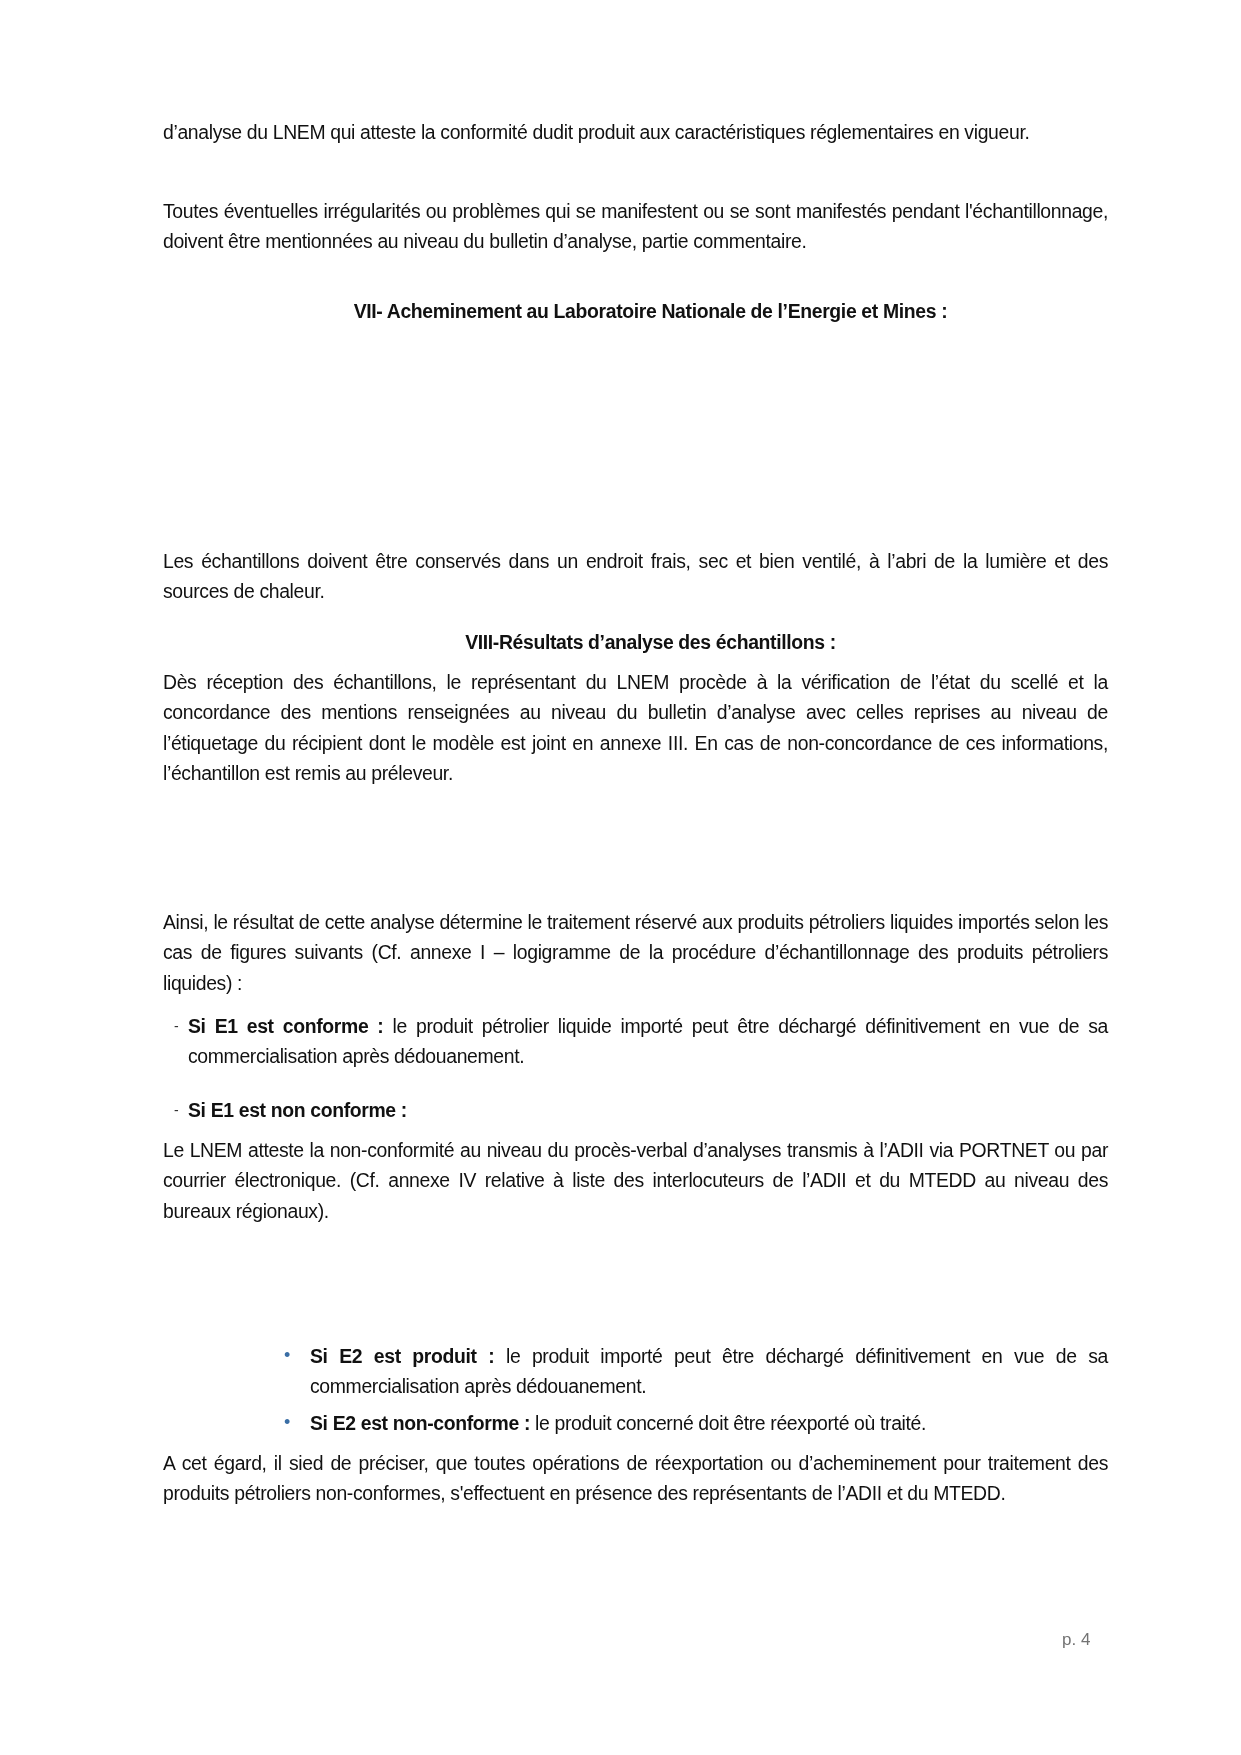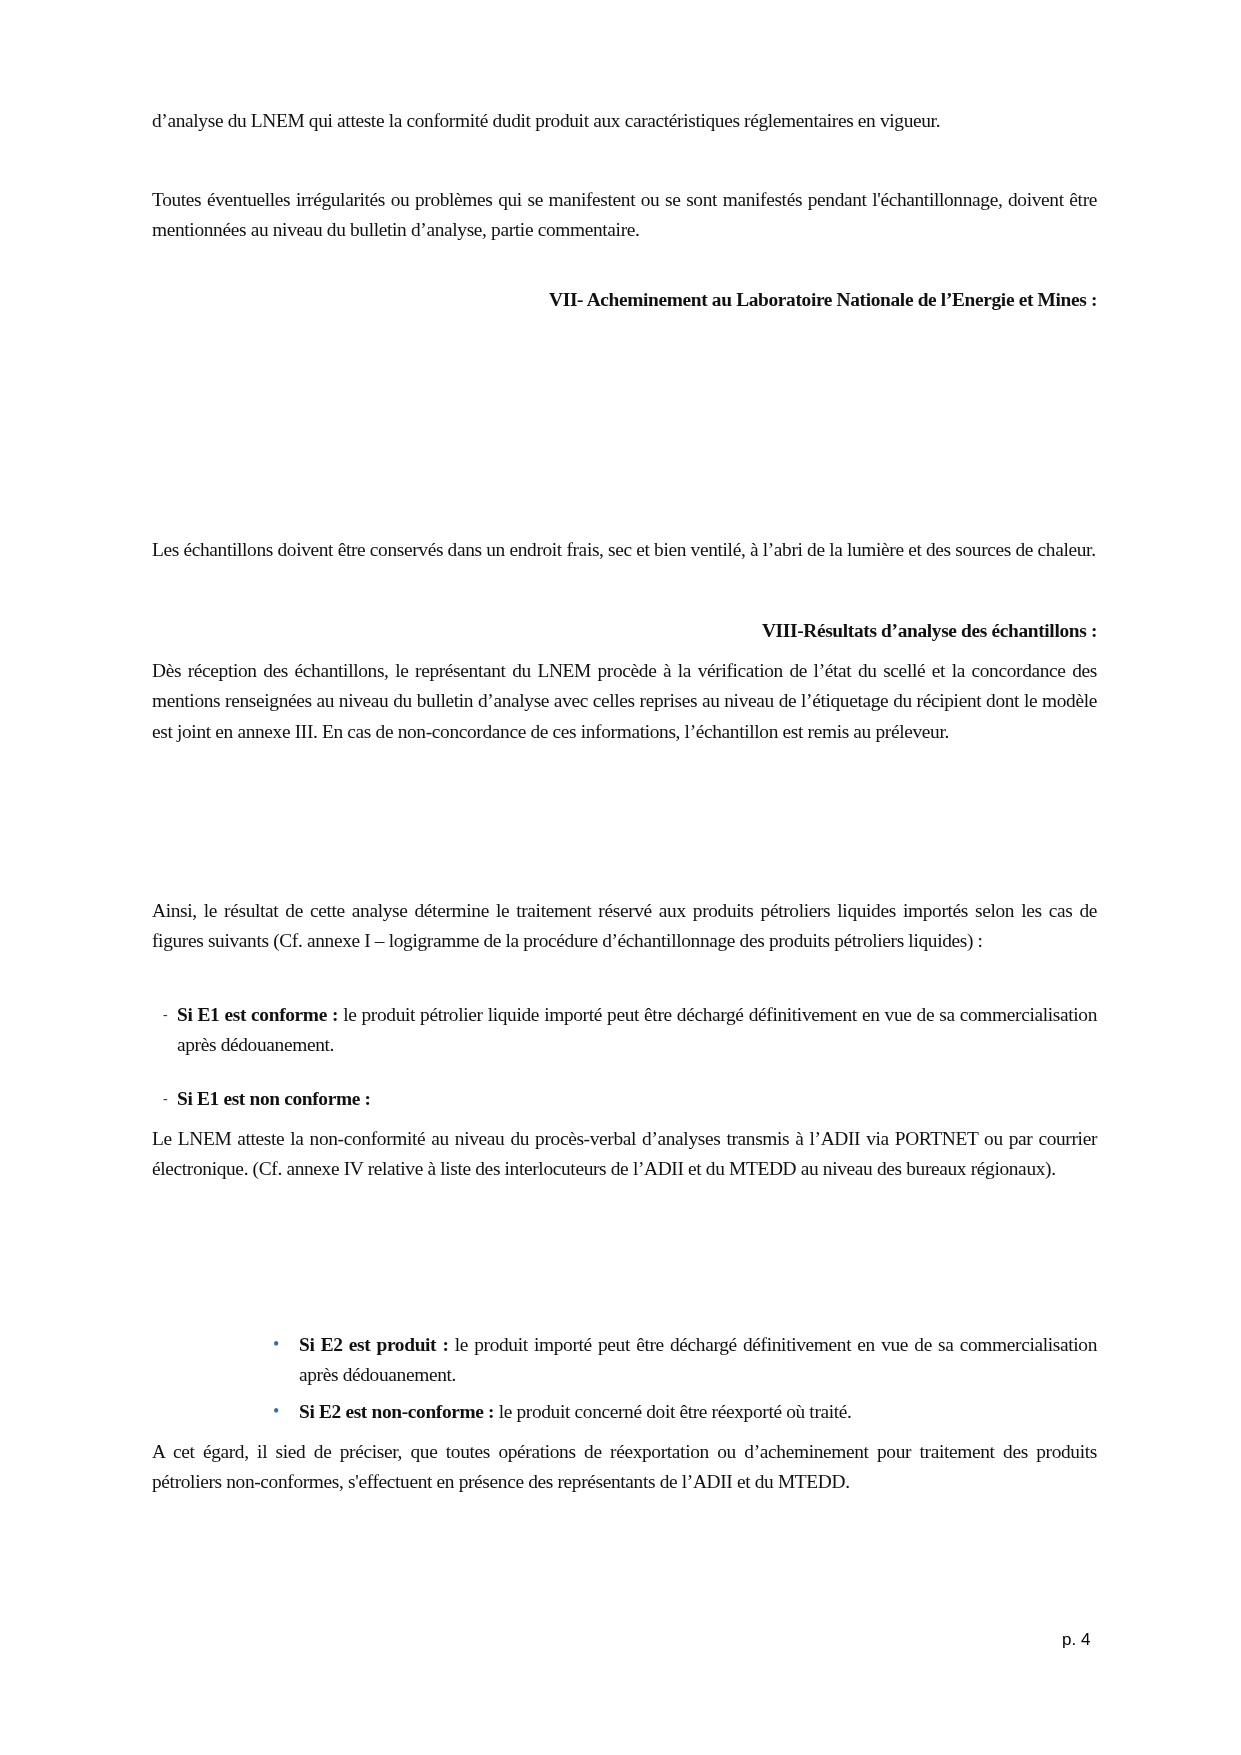--- a/index.html
+++ b/index.html
@@ -1,33 +1,33 @@
 <!DOCTYPE html>
 <html><head>
 <meta charset="utf-8">
 <style>
   html, body { margin: 0; padding: 0; background: #ffffff; }
   body { width: 1241px; height: 1755px; position: relative; overflow: hidden; }
   .page { position: absolute; left: 0; top: 0; width: 1241px; height: 1755px; background: #fff; }
   .block {
     position: absolute; left: 148px; width: 945px;
-    font-family: Liberation Serif, serif;
+    font-family: Liberation Sans, sans-serif;
     font-size: 19.4px; line-height: 30.4px; color: #111;
     text-align: justify; letter-spacing: -0.35px; word-spacing: 0px;
-    margin: 4px;
+    margin: 15px;
   }
-  .heading { font-weight: bold; left: 178px; width: 915px; text-align: right; }
+  .heading { font-weight: bold; left: 178px; width: 915px; text-align: center; }
   .bullet-dash { left: 173px; width: 920px; }
   .bullet-dash .marker { position: absolute; left: -14px; top: 0; font-weight: normal; font-size: 14px; color: #333; }
   .bullet-dot { left: 295px; width: 798px; }
   .bullet-dot .marker { position: absolute; left: -26px; top: -1px; color: #3a6ea5; font-size: 18px; }
   b { font-weight: bold; }
   .page-number {
     position: absolute; left: 1062px; top: 1630px;
-    font-family: "Liberation Sans", sans-serif; font-size: 17px; color: #000000;
+    font-family: "Liberation Sans", sans-serif; font-size: 17px; color: #737373;
   }
 </style>
 </head>
 <body>
 
 <div class="page">
 
   <p class="block" style="top:102px">d’analyse du LNEM qui atteste la conformité dudit produit aux caractéristiques réglementaires en vigueur.</p>
   <p class="block" style="top:181px">Toutes éventuelles irrégularités ou problèmes qui se manifestent ou se sont manifestés pendant l'échantillonnage, doivent être mentionnées au niveau du bulletin d’analyse, partie commentaire.</p>
 

